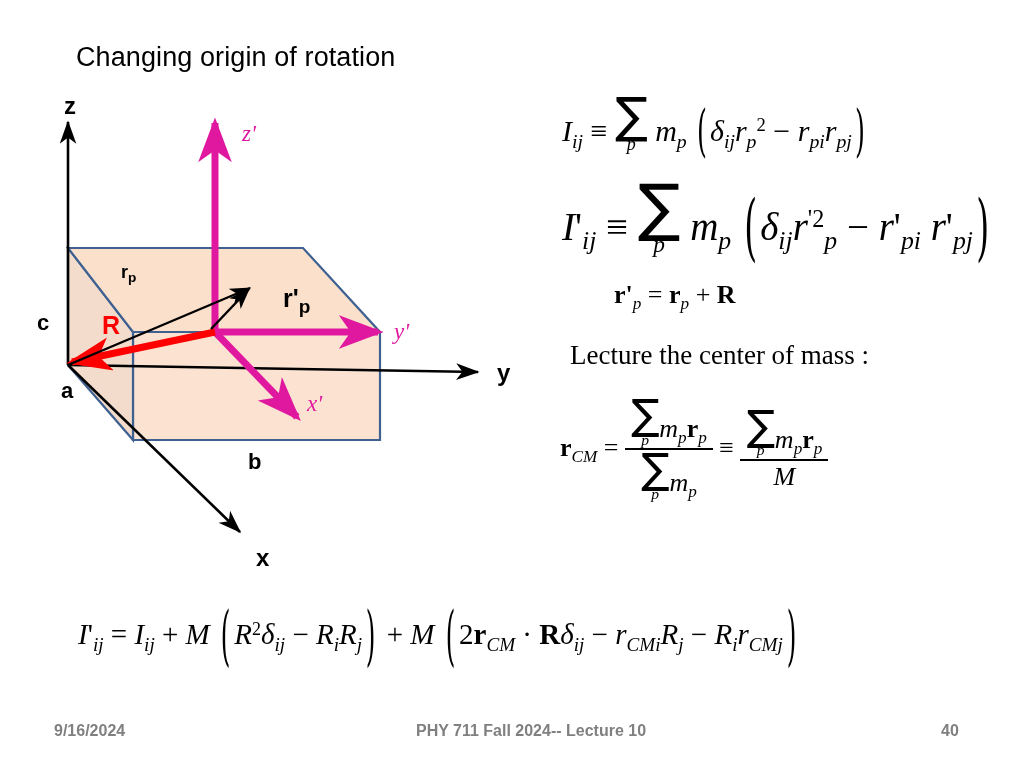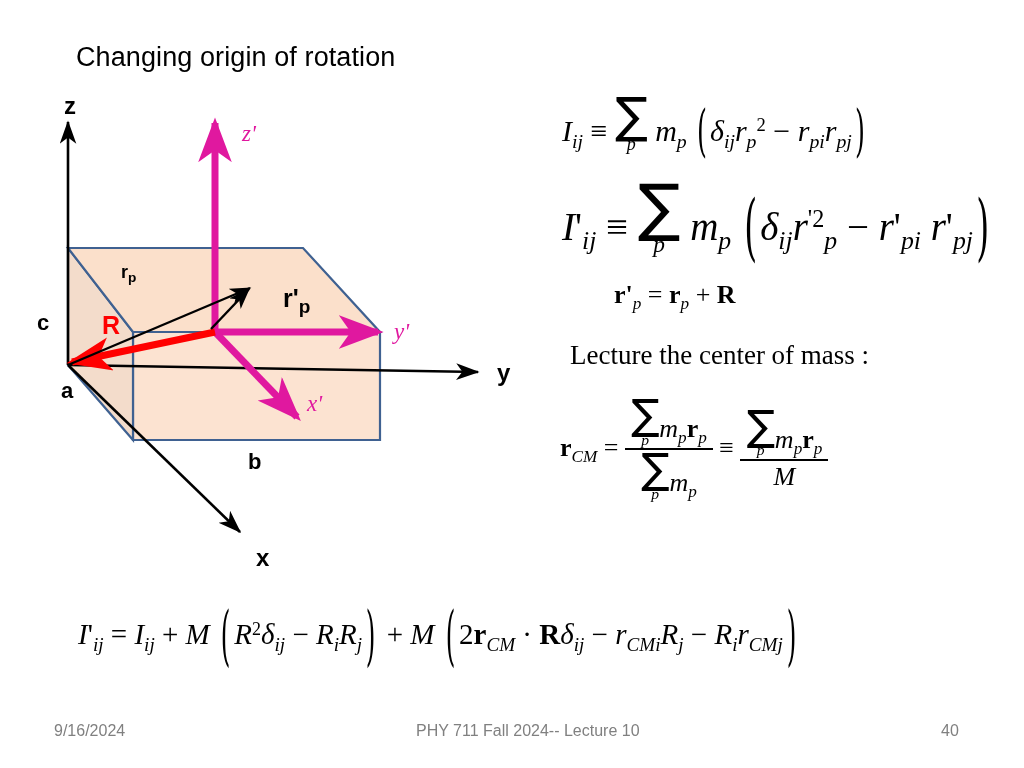--- a/index.html
+++ b/index.html
@@ -132,21 +132,21 @@
     display: block;
     border-top: 2px solid #000;
     padding: 2px 6px 0 6px;
   }
 
   
   .footer-text {
     position: absolute;
     font-family: "Liberation Sans", sans-serif;
     font-size: 16px;
-    font-weight: normal;
+    font-weight: bold;
     color: #808080;
     white-space: nowrap;
   }
   #footer-date  { left: 54px;  top: 722px; }
   #footer-title { left: 369px; top: 722px; margin-left: 47px; }
   #footer-page  { left: 941px; top: 722px; }
 </style>
 </head>
 <body>
 

